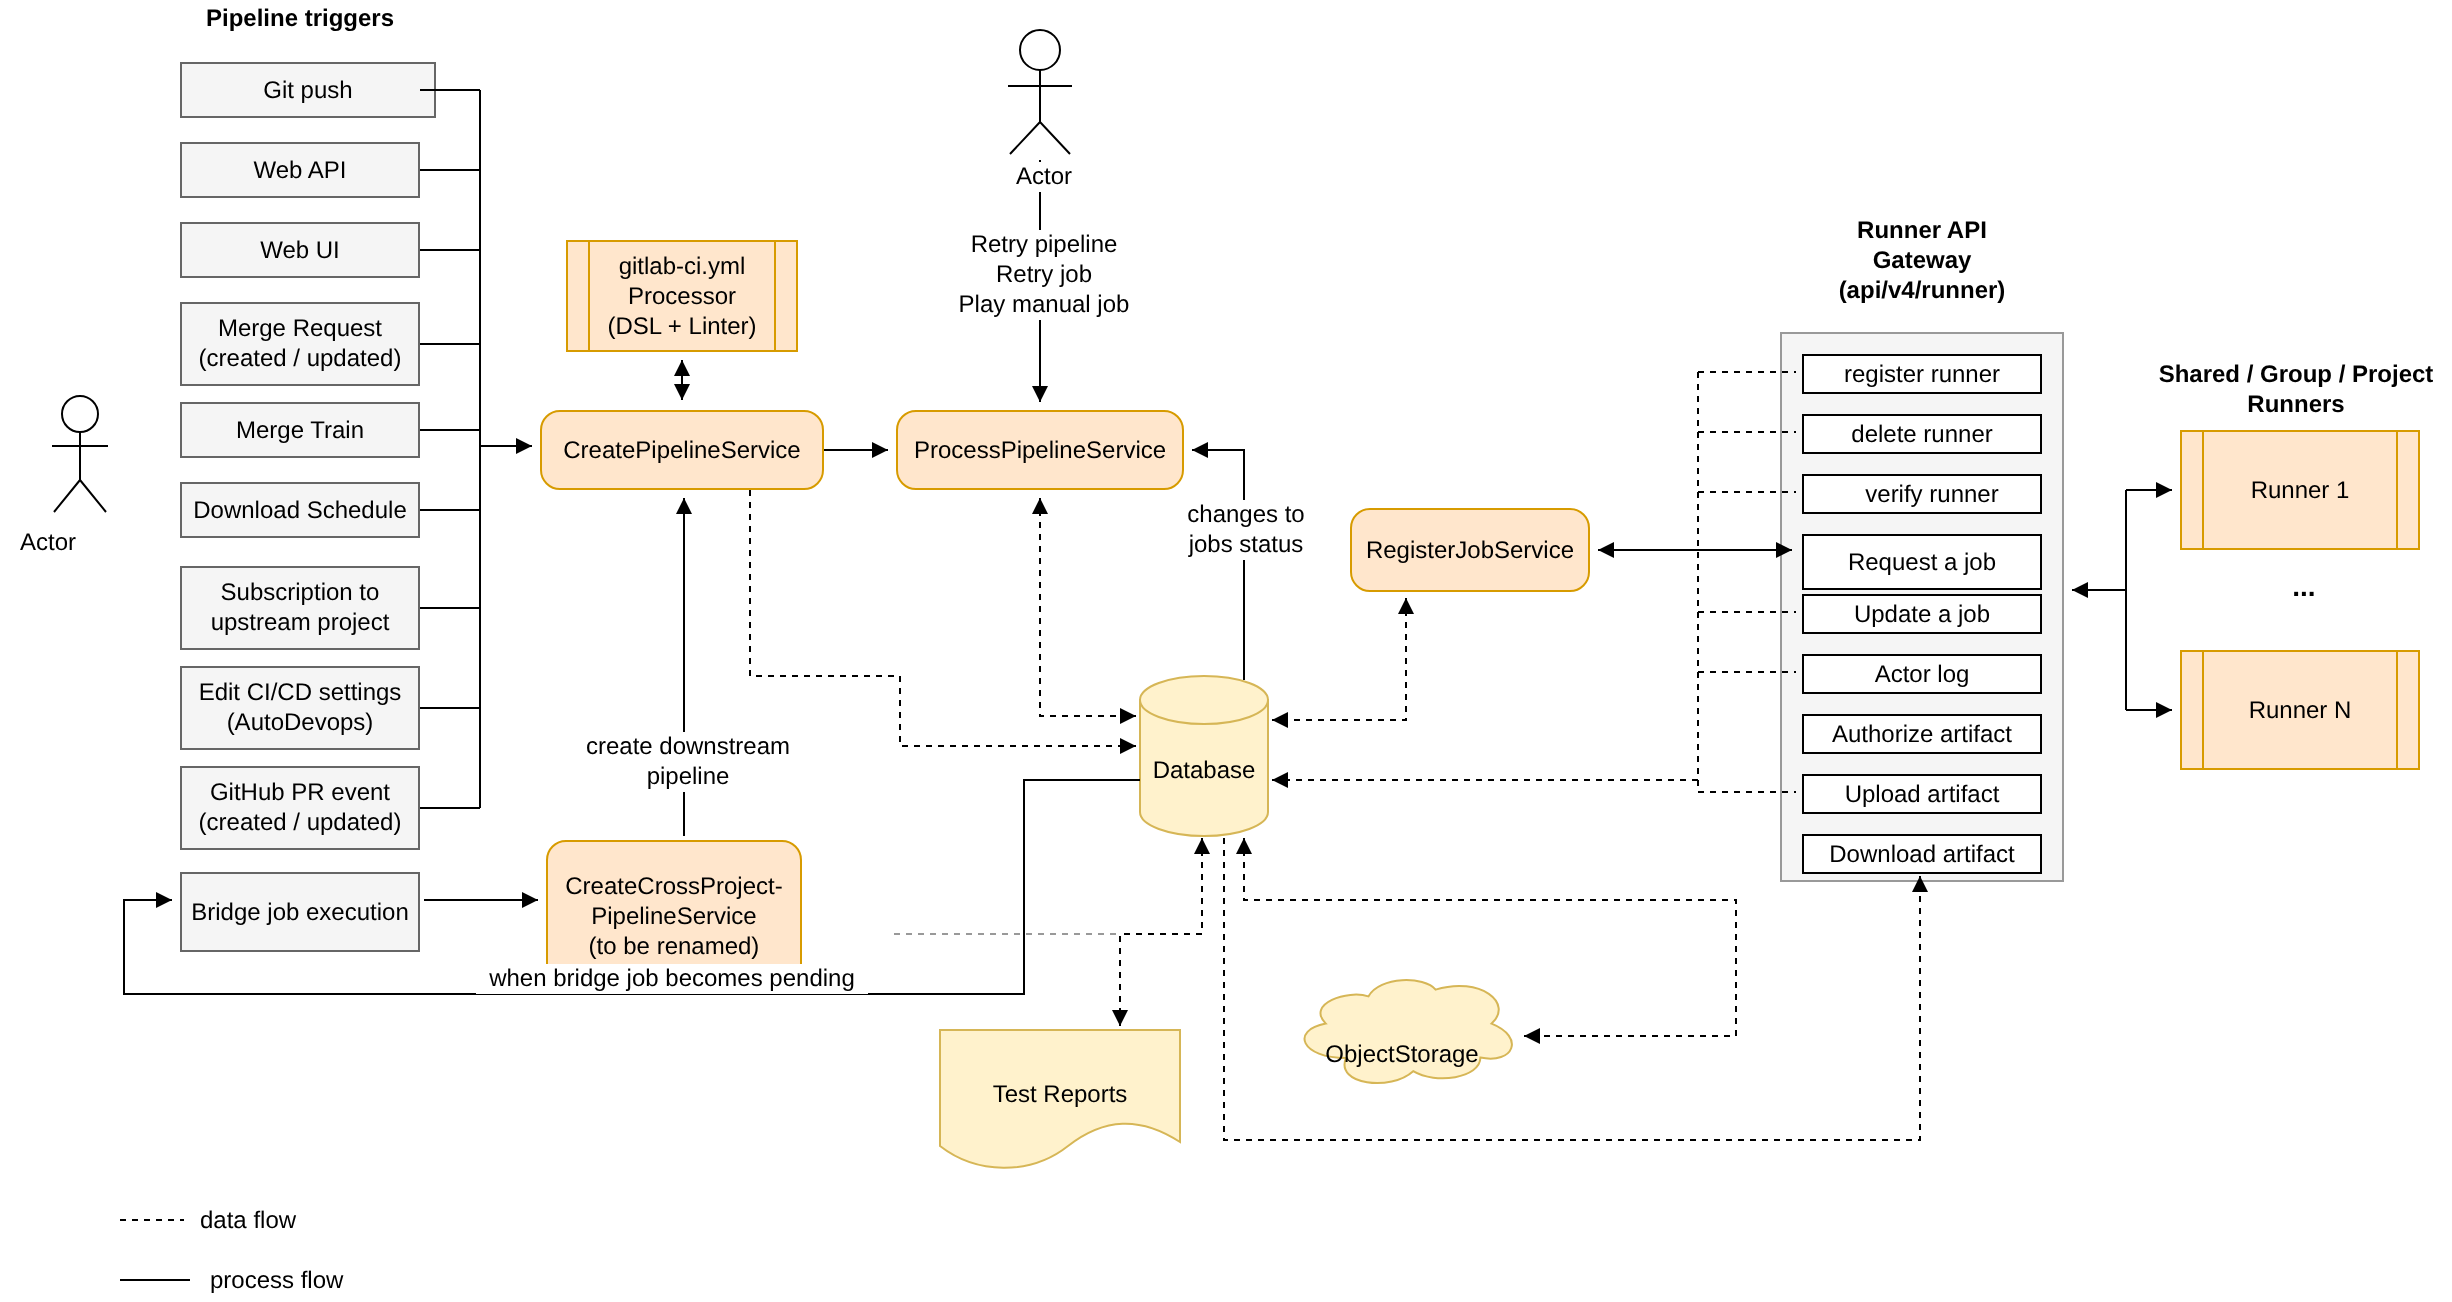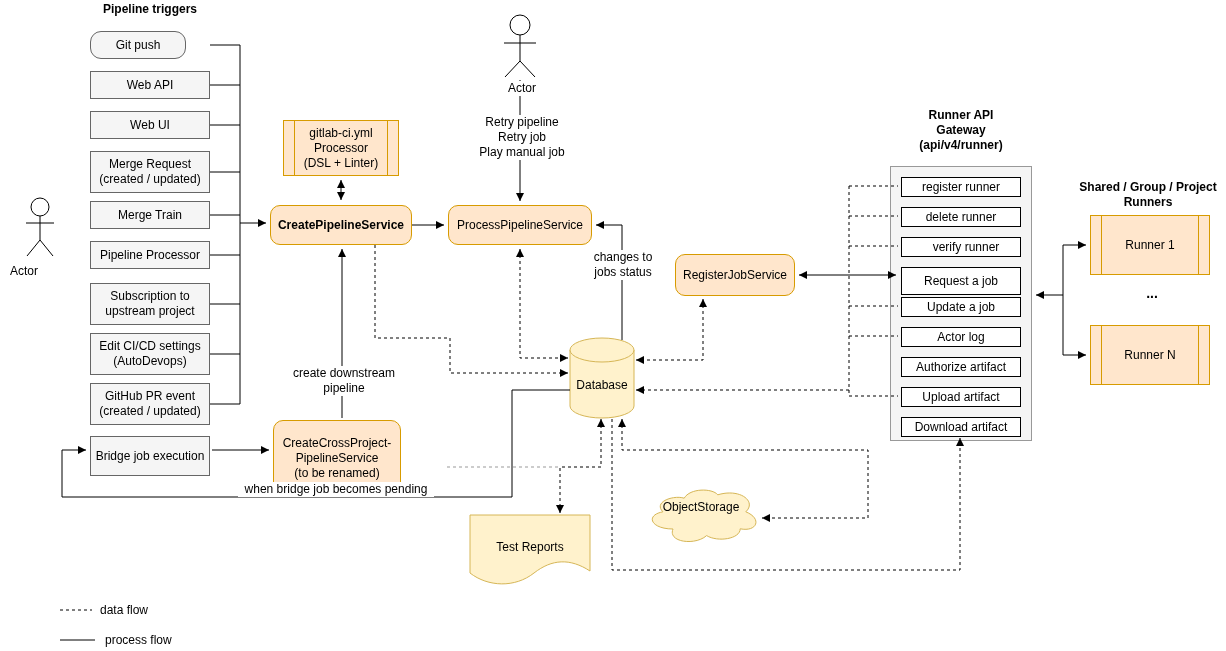--- a/index.html
+++ b/index.html
@@ -23,39 +23,39 @@
   .left{text-align:left;}
   #wires{position:absolute;left:0;top:0;z-index:2;pointer-events:none;}
 </style>
 </head>
 <body>
 
 <div id="canvas">
 
   <div class="lbl bold" style="left:90px;top:2px;width:120px;">Pipeline triggers</div>
 
-  <div class="box gray" style="left:90px;top:31px;width:96px;height:28px;border-radius:11px;">Git push</div>
+  <div class="box gray" style="left:90px;top:31px;width:128px;height:28px;">Git push</div>
   <div class="box gray" style="left:90px;top:71px;width:120px;height:28px;">Web API</div>
   <div class="box gray" style="left:90px;top:111px;width:120px;height:28px;">Web UI</div>
   <div class="box gray" style="left:90px;top:151px;width:120px;height:42px;">Merge Request
 (created / updated)</div>
   <div class="box gray" style="left:90px;top:201px;width:120px;height:28px;">Merge Train</div>
-  <div class="box gray" style="left:90px;top:241px;width:120px;height:28px;">Pipeline Processor</div>
+  <div class="box gray" style="left:90px;top:241px;width:120px;height:28px;">Download Schedule</div>
   <div class="box gray" style="left:90px;top:283px;width:120px;height:42px;">Subscription to
 upstream project</div>
   <div class="box gray" style="left:90px;top:333px;width:120px;height:42px;">Edit CI/CD settings
 (AutoDevops)</div>
   <div class="box gray" style="left:90px;top:383px;width:120px;height:42px;">GitHub PR event
 (created / updated)</div>
   <div class="box gray" style="left:90px;top:436px;width:120px;height:40px;">Bridge job execution</div>
 
   <div class="box orange process" style="left:283px;top:120px;width:116px;height:56px;">gitlab-ci.yml
 Processor
 (DSL + Linter)</div>
-  <div class="box orange rounded" style="left:270px;top:205px;width:142px;height:40px;font-weight:bold;">CreatePipelineService</div>
+  <div class="box orange rounded" style="left:270px;top:205px;width:142px;height:40px;">CreatePipelineService</div>
   <div class="box orange rounded" style="left:448px;top:205px;width:144px;height:40px;">ProcessPipelineService</div>
   <div class="box orange rounded" style="left:675px;top:254px;width:120px;height:42px;">RegisterJobService</div>
   <div class="box orange rounded" style="left:273px;top:420px;width:128px;height:76px;">CreateCrossProject-
 PipelineService
 (to be renamed)</div>
 
   <div class="lbl bold" style="left:890px;top:108px;width:142px;">Runner API
 Gateway
 (api/v4/runner)</div>
   <div class="box gw" style="left:890px;top:166px;width:142px;height:275px;">
@@ -147,21 +147,21 @@
       <path d="M601,419 V467 H560 V513" marker-start="url(#as)" marker-end="url(#ae)"></path>
       <path d="M612,419 V570 H960 V438" marker-end="url(#ae)"></path>
       <path d="M622,419 V450 H868 V518 H762" marker-start="url(#as)" marker-end="url(#ae)"></path>
       <path d="M447,467 H558" stroke="#999999"></path>
       <path d="M60,610 H92"></path>
     </g>
   </svg>
 
   <div class="lbl" style="left:570px;top:378px;width:64px;">Database</div>
   <div class="lbl" style="left:470px;top:540px;width:120px;">Test Reports</div>
-  <div class="lbl" style="left:645px;top:500px;width:112px;">ObjectStorage</div>
+  <div class="lbl" style="left:645px;top:520px;width:112px;">ObjectStorage</div>
 
   <div class="lbl wbg" style="left:495px;top:81px;width:50px;">Actor</div>
   <div class="lbl" style="left:2px;top:264px;width:44px;">Actor</div>
   <div class="lbl wbg" style="left:465px;top:115px;width:110px;">Retry pipeline
 Retry job
 Play manual job</div>
 
   <div class="lbl wbg" style="left:282px;top:366px;width:120px;">create downstream
 pipeline</div>
   <div class="lbl wbg" style="left:238px;top:482px;width:192px;">when bridge job becomes pending</div>

